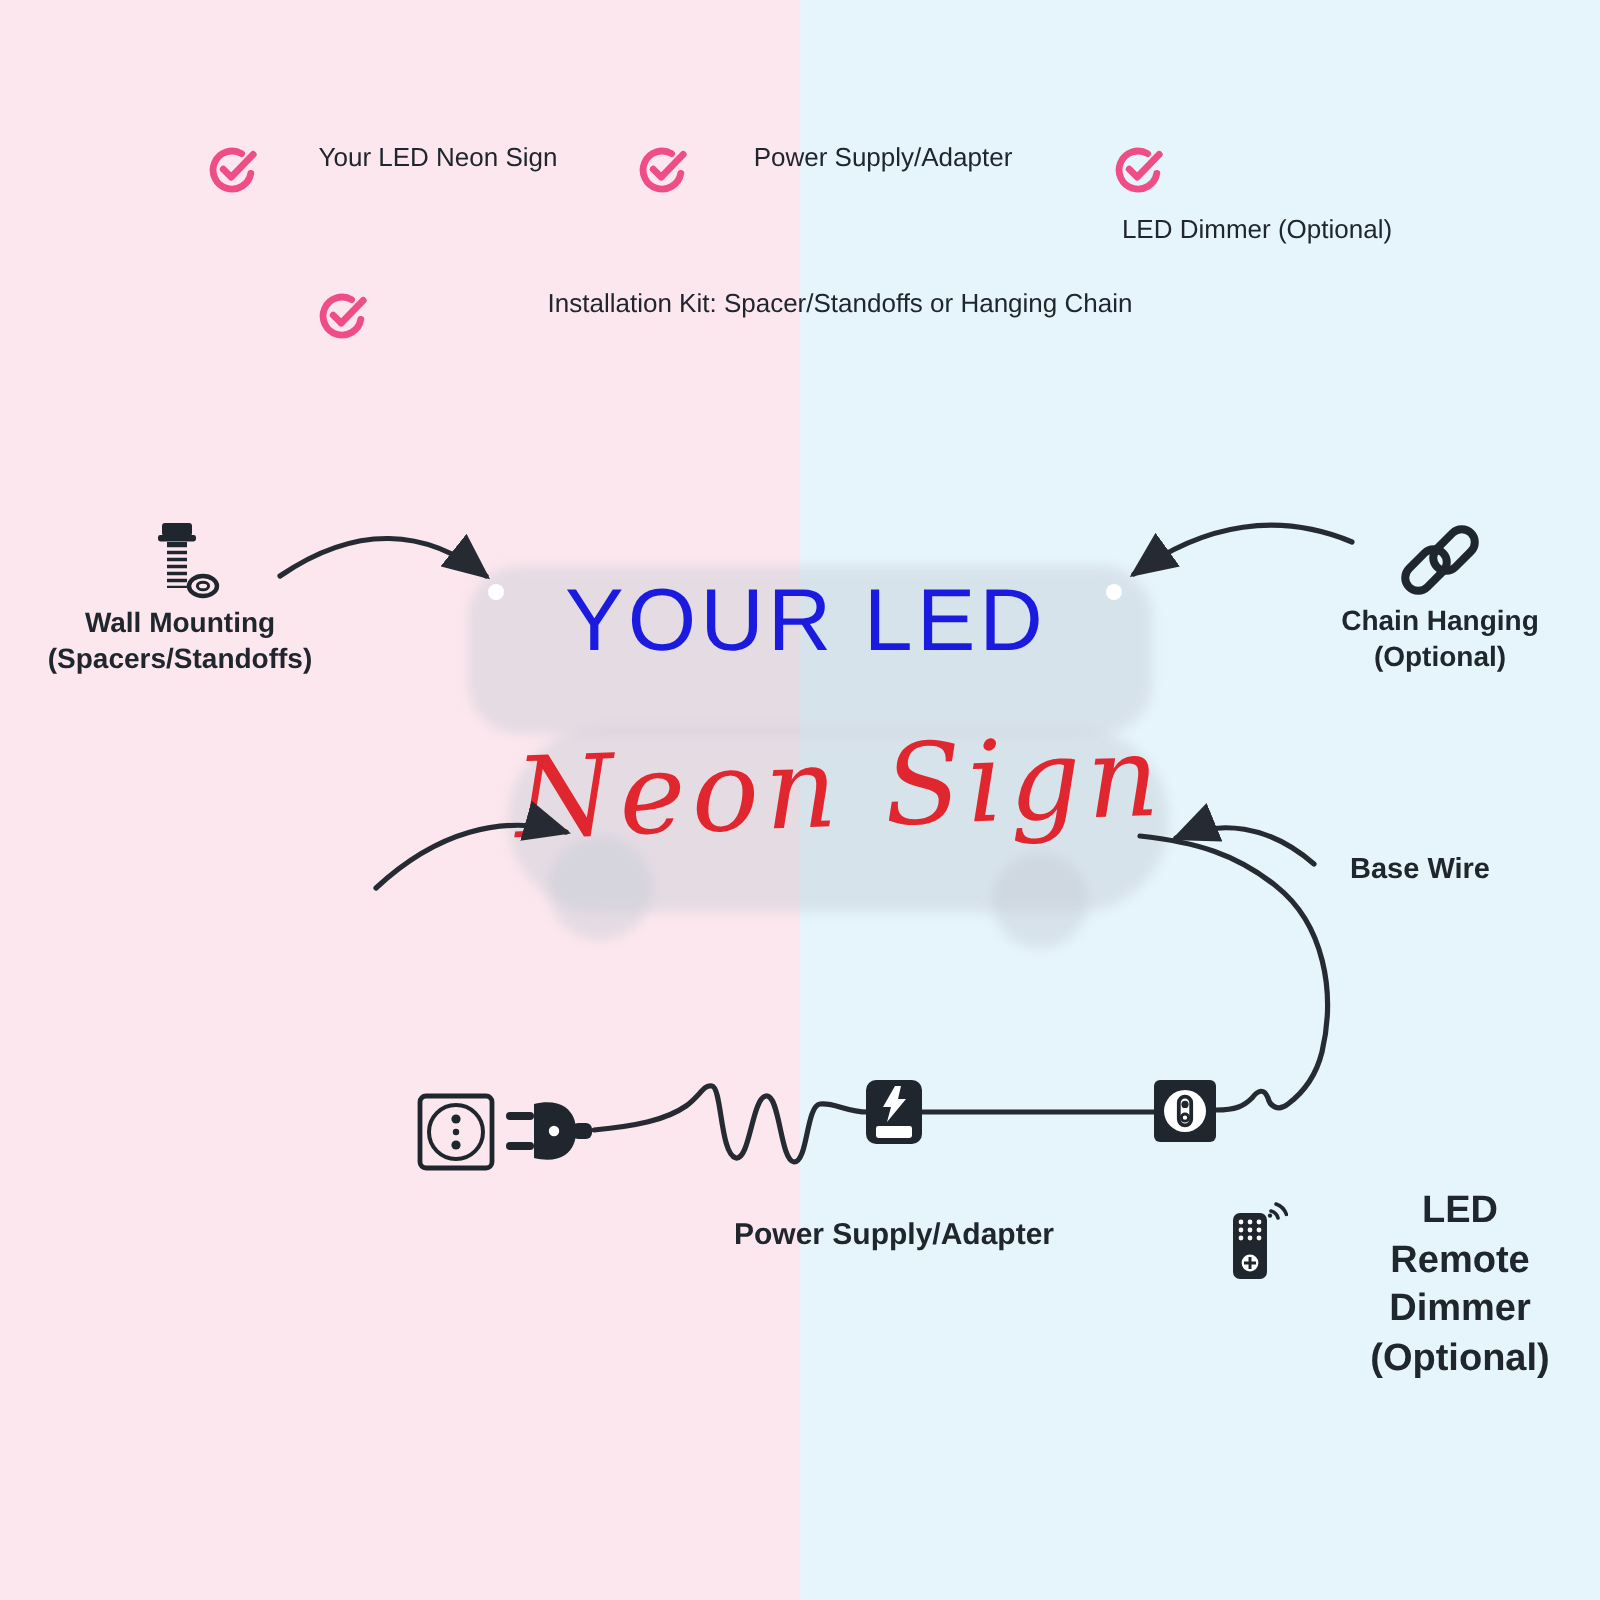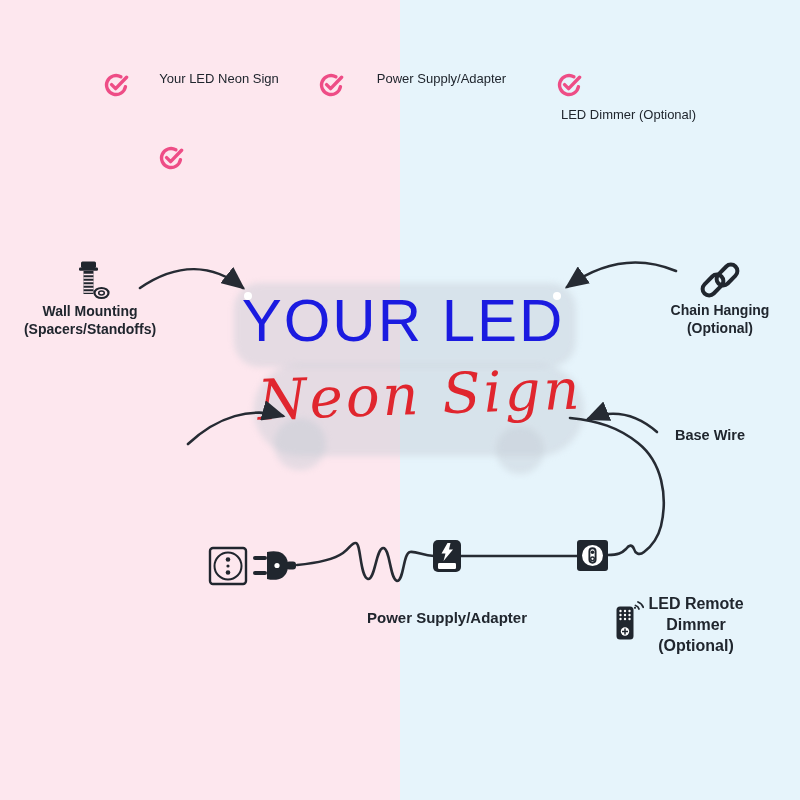--- a/index.html
+++ b/index.html
@@ -22,34 +22,34 @@
       stroke-width:3.4;stroke-linecap:round;stroke-linejoin:round;}
 
   
   .blob{position:absolute;left:0;top:0;filter:blur(3px);}
   .blob rect,.blob circle{fill:rgba(196,202,213,0.42);}
   .hole{position:absolute;width:8px;height:8px;border-radius:50%;background:#fff;}
   .hole1{left:244px;top:292px;} .hole2{left:553px;top:292px;}
 
   
   .sign-title{position:absolute;left:203px;top:286px;width:400px;text-align:center;
-      font-size:60px;letter-spacing:2px;font-weight:500;color:var(--sign-blue,#1b1be0);}
+      font-size:44px;letter-spacing:2px;font-weight:500;color:var(--sign-blue,#1b1be0);}
   .sign-script{position:absolute;left:235px;top:362px;width:370px;text-align:center;
       font-family:"DejaVu Serif",serif;font-style:italic;font-size:56px;letter-spacing:3px;
       color:var(--sign-red,#e0262e);transform:rotate(-2deg);}
 
   
   .lbl{position:absolute;text-align:center;font-weight:700;font-size:14px;line-height:1.3;}
   .lbl span{display:block;}
   .lbl-wall{left:-5px;top:302px;width:190px;}
   .lbl-chain{left:636px;top:301px;width:168px;}
   .lbl-sign{left:36px;top:433px;width:190px;}
   .lbl-exit{left:663px;top:426px;width:94px;font-size:14.5px;}
   .lbl-power{left:342px;top:608px;width:210px;font-size:15px;}
-  .lbl-remote{left:645px;top:594px;width:102px;font-size:16px;}
+  .lbl-remote{left:679px;top:594px;width:102px;font-size:19px;}
 
   
   .overlay{position:absolute;left:0;top:0;pointer-events:none;}
   .wire{stroke:var(--wire,#262b33);stroke-width:2.6;fill:none;stroke-linecap:round;}
 
   
   .abs{position:absolute;}
   .icon-screw{left:72px;top:260px;}
   .icon-chain{left:697px;top:258px;}
   .icon-outlet{left:208px;top:546px;}
@@ -97,20 +97,21 @@
       <path class="check-ring" d="M17.8,5.8 A9.5,9.5 0 1 0 22.4,15.7"></path>
       <path class="check-mark" d="M8.6,13.6 L12.6,17.6 L23.6,6.2"></path>
     </svg>
     <span class="txt">LED Dimmer (Optional)</span>
   </div>
   <div class="ck ck4">
     <svg width="26" height="26" viewBox="0 0 26 26">
       <path class="check-ring" d="M17.8,5.8 A9.5,9.5 0 1 0 22.4,15.7"></path>
       <path class="check-mark" d="M8.6,13.6 L12.6,17.6 L23.6,6.2"></path>
     </svg>
+    <span class="txt">Installation Kit: Spacer/Standoffs or Hanging Chain</span>
   </div>
 
   <div class="sign-title">YOUR LED</div>
   <div class="sign-script">Neon Sign</div>
 
   <svg class="overlay" width="800" height="800">
     <defs>
       <marker id="arr" markerWidth="9" markerHeight="8" refX="8" refY="4" orient="auto" markerUnits="strokeWidth">
         <path d="M0,0 L9,4 L0,8 Z" fill="#262b33"></path>
       </marker>

